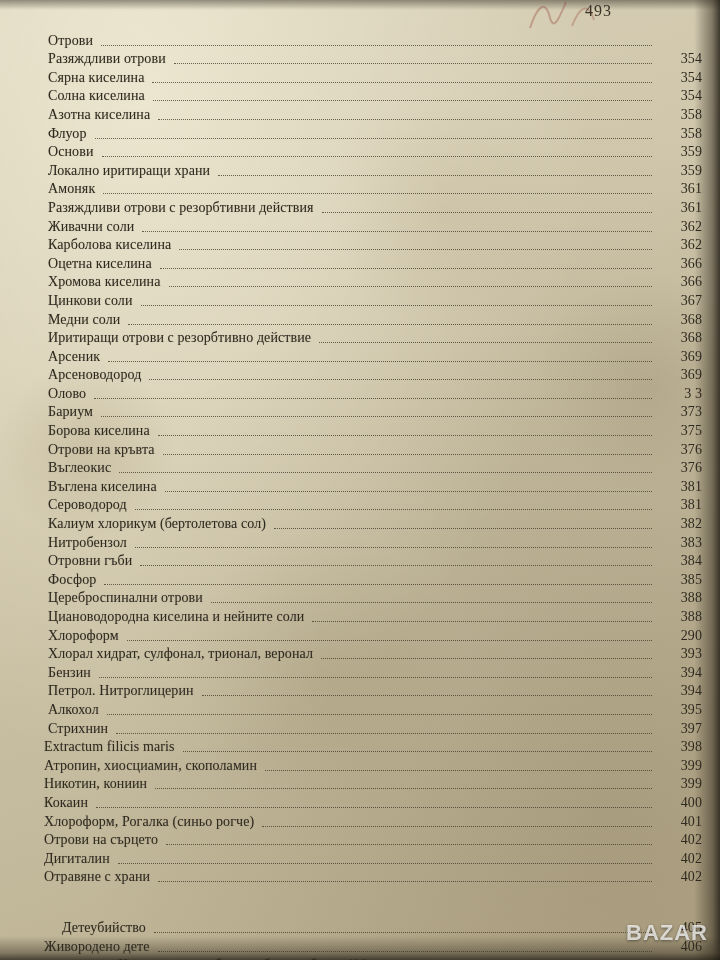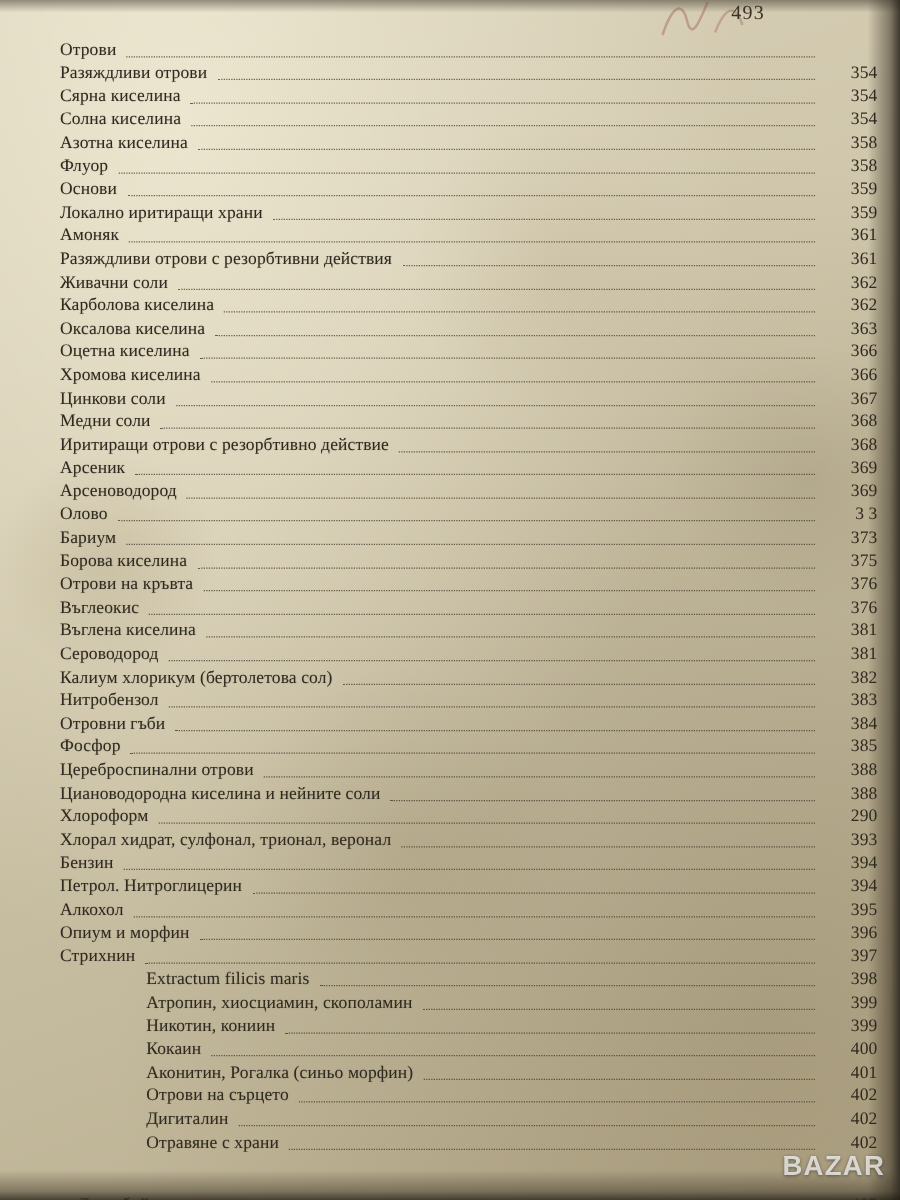--- a/index.html
+++ b/index.html
@@ -138,21 +138,21 @@
   .pg {
     width: 44px;
     text-align: right;
     padding-right: 18px;
     white-space: nowrap;
     color: #2f2a20;
   }
   
   .lvl0 { padding-left: 48px; }
   .lvl1 { padding-left: 62px; margin-top: 32px; }
-  .lvl2 { padding-left: 117px; }
+  .lvl2 { padding-left: 44px; }
   .lvl3 { padding-left: 118px; }
 </style>
 </head>
 <body>
 
 <div id="page">
 
   <div class="edge-top"></div>
   <div class="edge-right"></div>
   <div class="edge-bottom"></div>
@@ -219,25 +219,20 @@
         <span class="label">Живачни соли</span>
         <span class="dots"></span>
         <span class="pg">362</span>
       </div>
       <div class="row lvl0">
         <span class="label">Карболова киселина</span>
         <span class="dots"></span>
         <span class="pg">362</span>
       </div>
       <div class="row lvl0">
-        <span class="label">Оксалова киселина</span>
-        <span class="dots"></span>
-        <span class="pg">363</span>
-      </div>
-      <div class="row lvl0">
         <span class="label">Оцетна киселина</span>
         <span class="dots"></span>
         <span class="pg">366</span>
       </div>
       <div class="row lvl0">
         <span class="label">Хромова киселина</span>
         <span class="dots"></span>
         <span class="pg">366</span>
       </div>
       <div class="row lvl0">
@@ -349,25 +344,20 @@
         <span class="label">Петрол. Нитроглицерин</span>
         <span class="dots"></span>
         <span class="pg">394</span>
       </div>
       <div class="row lvl0">
         <span class="label">Алкохол</span>
         <span class="dots"></span>
         <span class="pg">395</span>
       </div>
       <div class="row lvl0">
-        <span class="label">Опиум и морфин</span>
-        <span class="dots"></span>
-        <span class="pg">396</span>
-      </div>
-      <div class="row lvl0">
         <span class="label">Стрихнин</span>
         <span class="dots"></span>
         <span class="pg">397</span>
       </div>
       <div class="row lvl2">
         <span class="label">Extractum filicis maris</span>
         <span class="dots"></span>
         <span class="pg">398</span>
       </div>
       <div class="row lvl2">
@@ -379,21 +369,21 @@
         <span class="label">Никотин, кониин</span>
         <span class="dots"></span>
         <span class="pg">399</span>
       </div>
       <div class="row lvl2">
         <span class="label">Кокаин</span>
         <span class="dots"></span>
         <span class="pg">400</span>
       </div>
       <div class="row lvl2">
-        <span class="label">Аконитин, Рогалка (синьо морфин)</span>
+        <span class="label">Хлороформ, Рогалка (синьо рогче)</span>
         <span class="dots"></span>
         <span class="pg">401</span>
       </div>
       <div class="row lvl2">
         <span class="label">Отрови на сърцето</span>
         <span class="dots"></span>
         <span class="pg">402</span>
       </div>
       <div class="row lvl2">
         <span class="label">Дигиталин</span>

